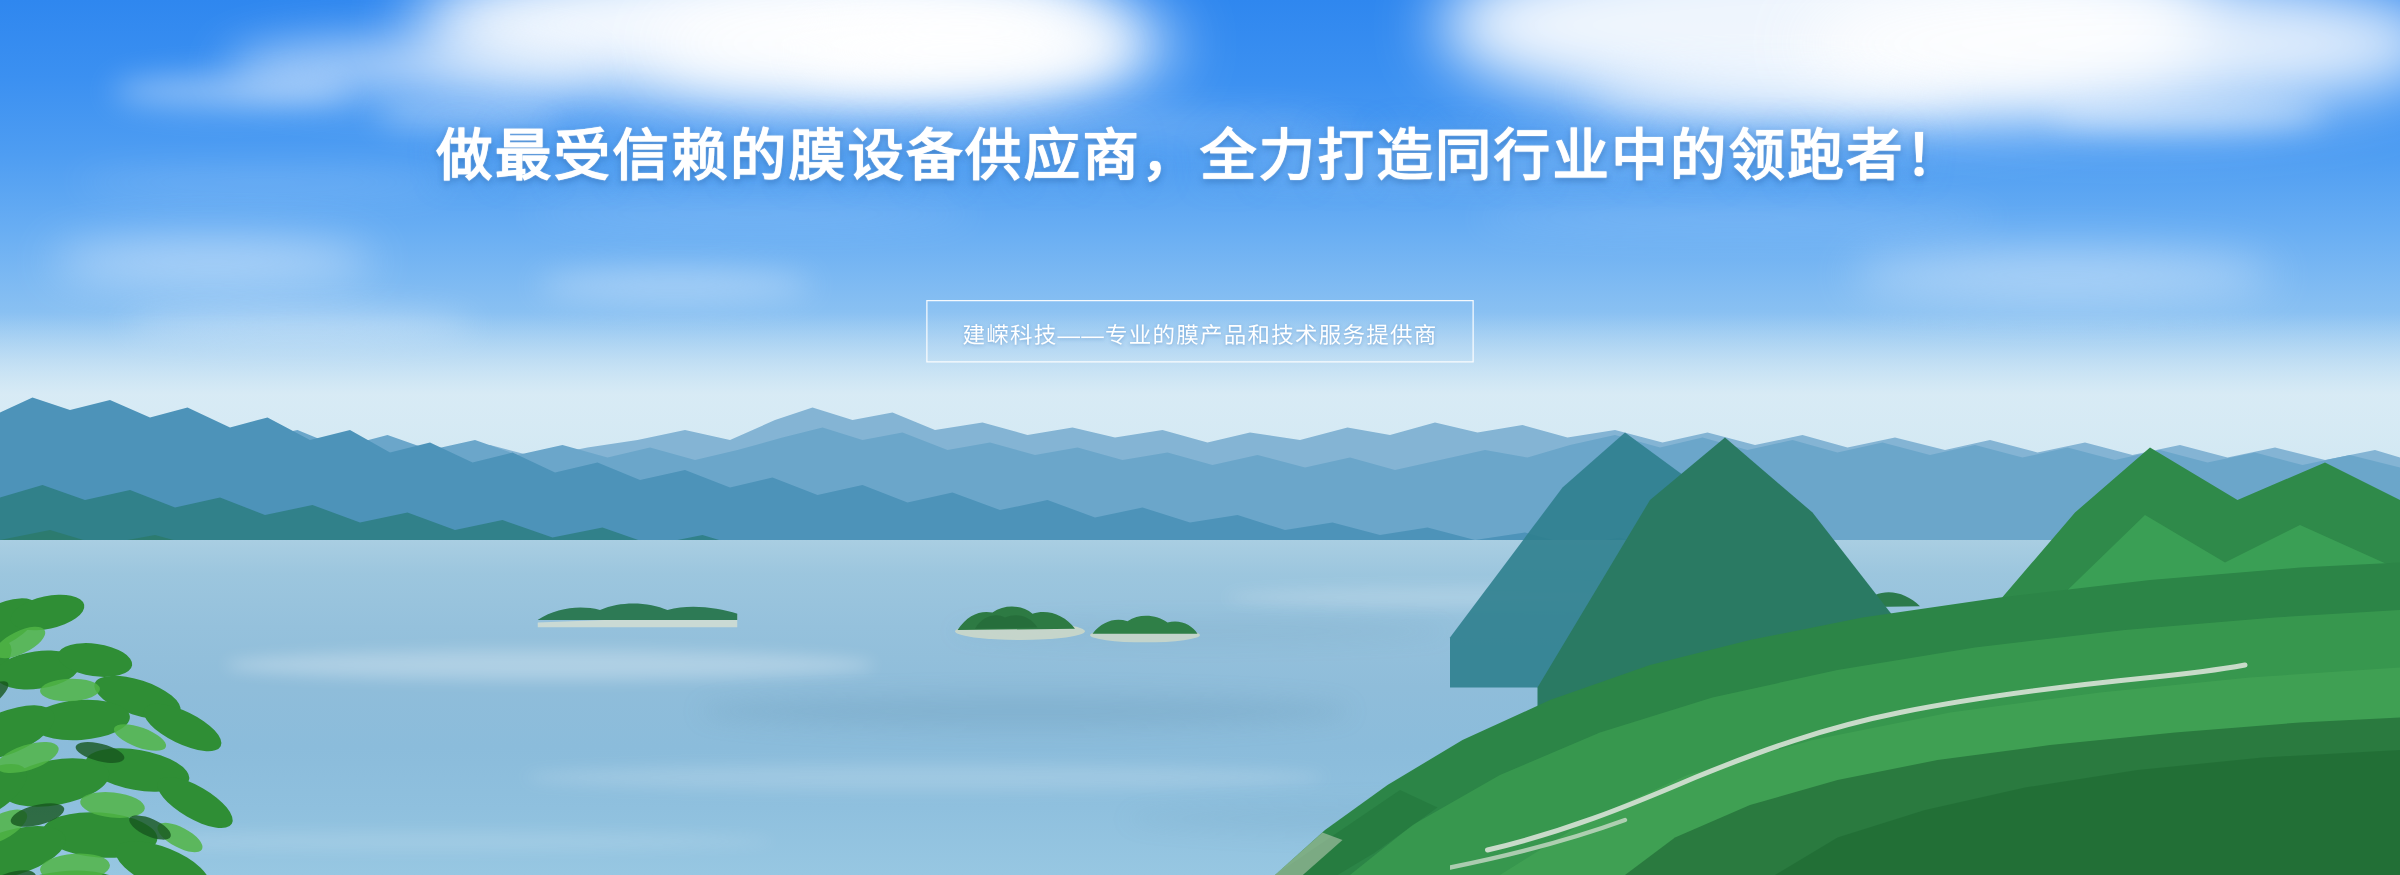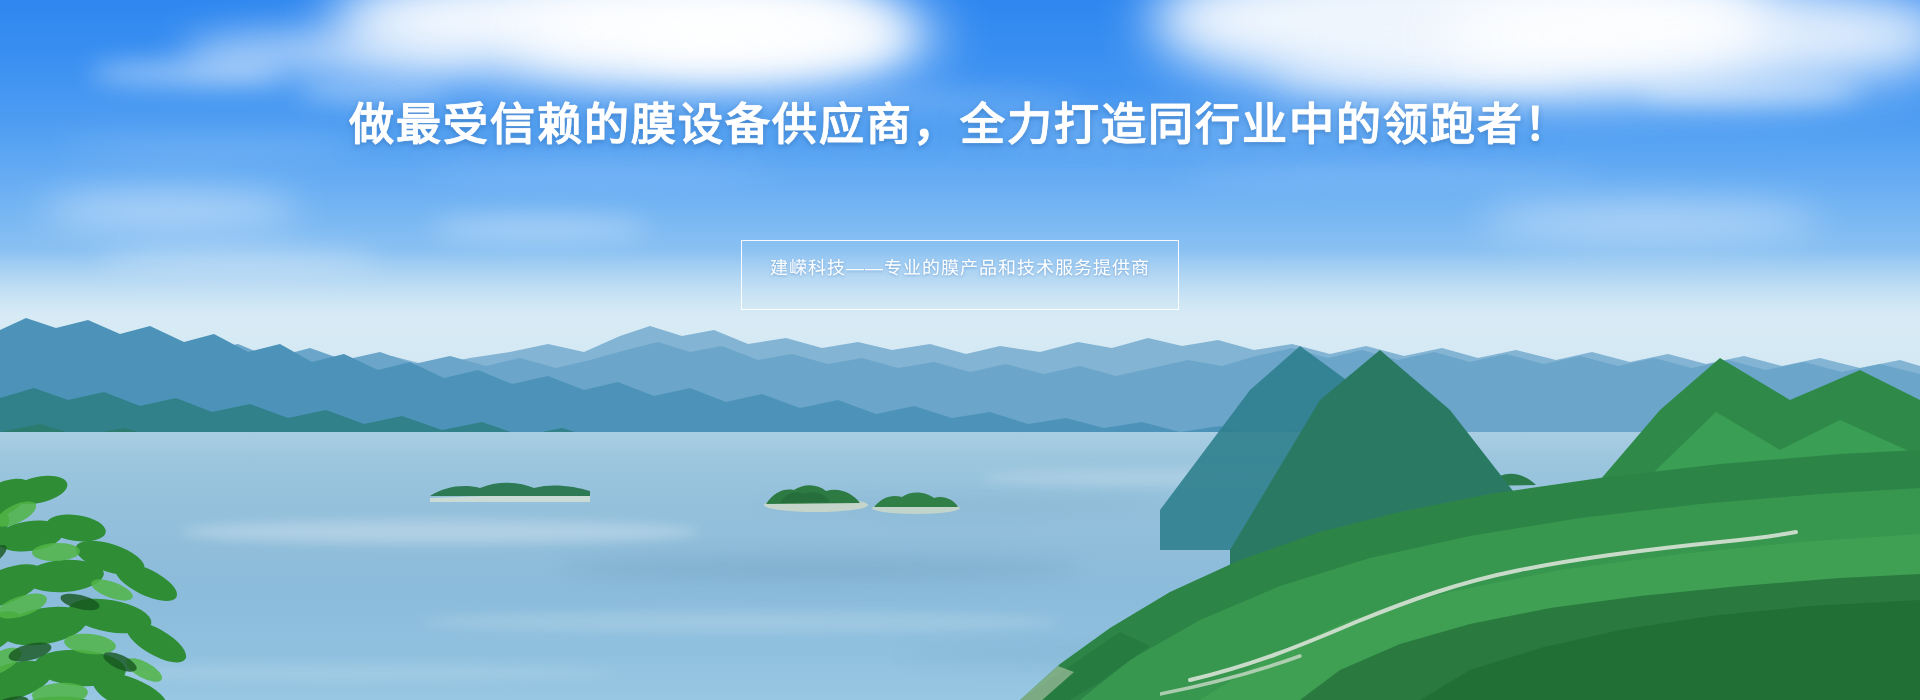--- a/index.html
+++ b/index.html
@@ -134,21 +134,21 @@
     white-space:nowrap;
   }
 
   .tagwrap{
     position:absolute;left:0;right:0;top:240px;
     display:flex;justify-content:center;
   }
   .tagbox{
     display:inline-block;
     border:1px solid rgba(255,255,255,.92);
-    padding:12px 28px 30px;
+    padding:12px 28px 10px;
     font-size:18px;
     letter-spacing:1px;
     color:#ffffff;
     text-shadow:0 1px 3px rgba(40,100,170,.4);
     background:rgba(255,255,255,.04);
     white-space:nowrap;
     cursor:pointer;
   }
 </style>
 </head>

